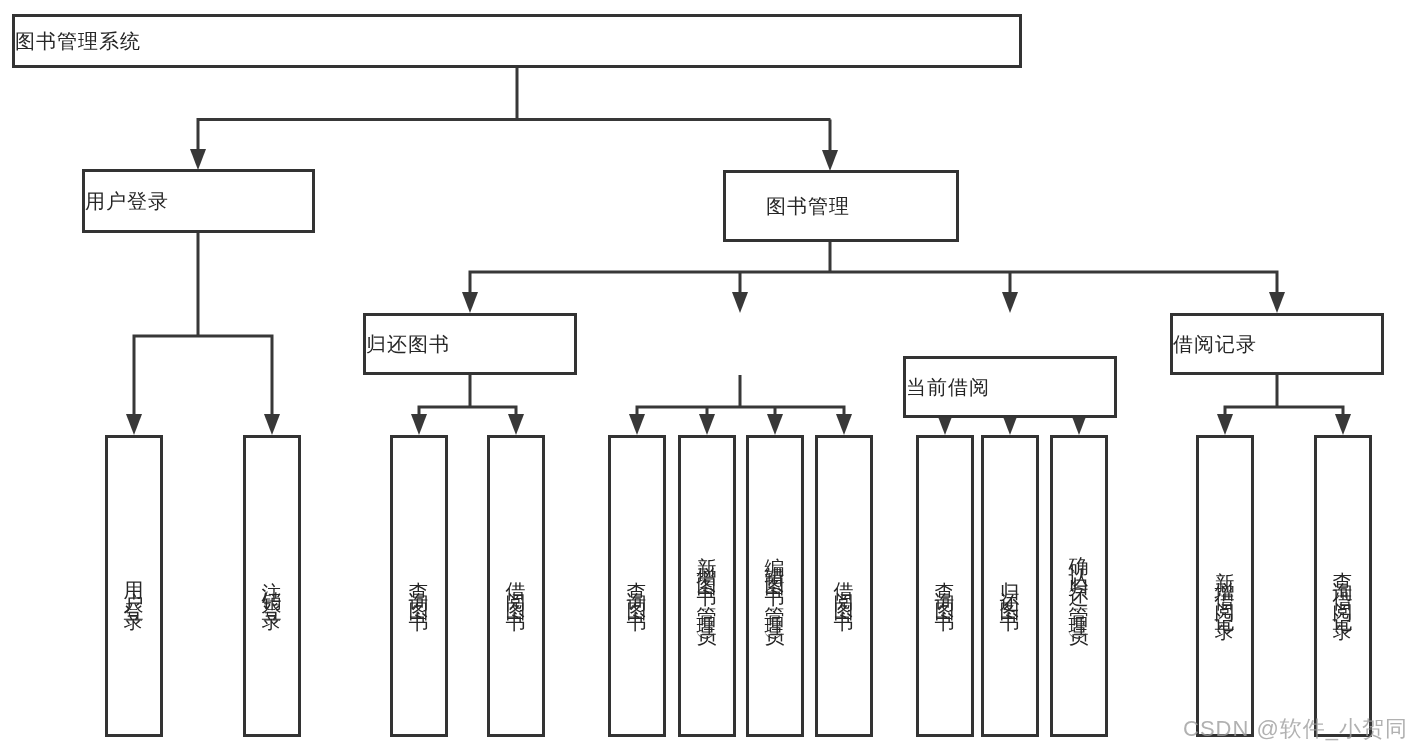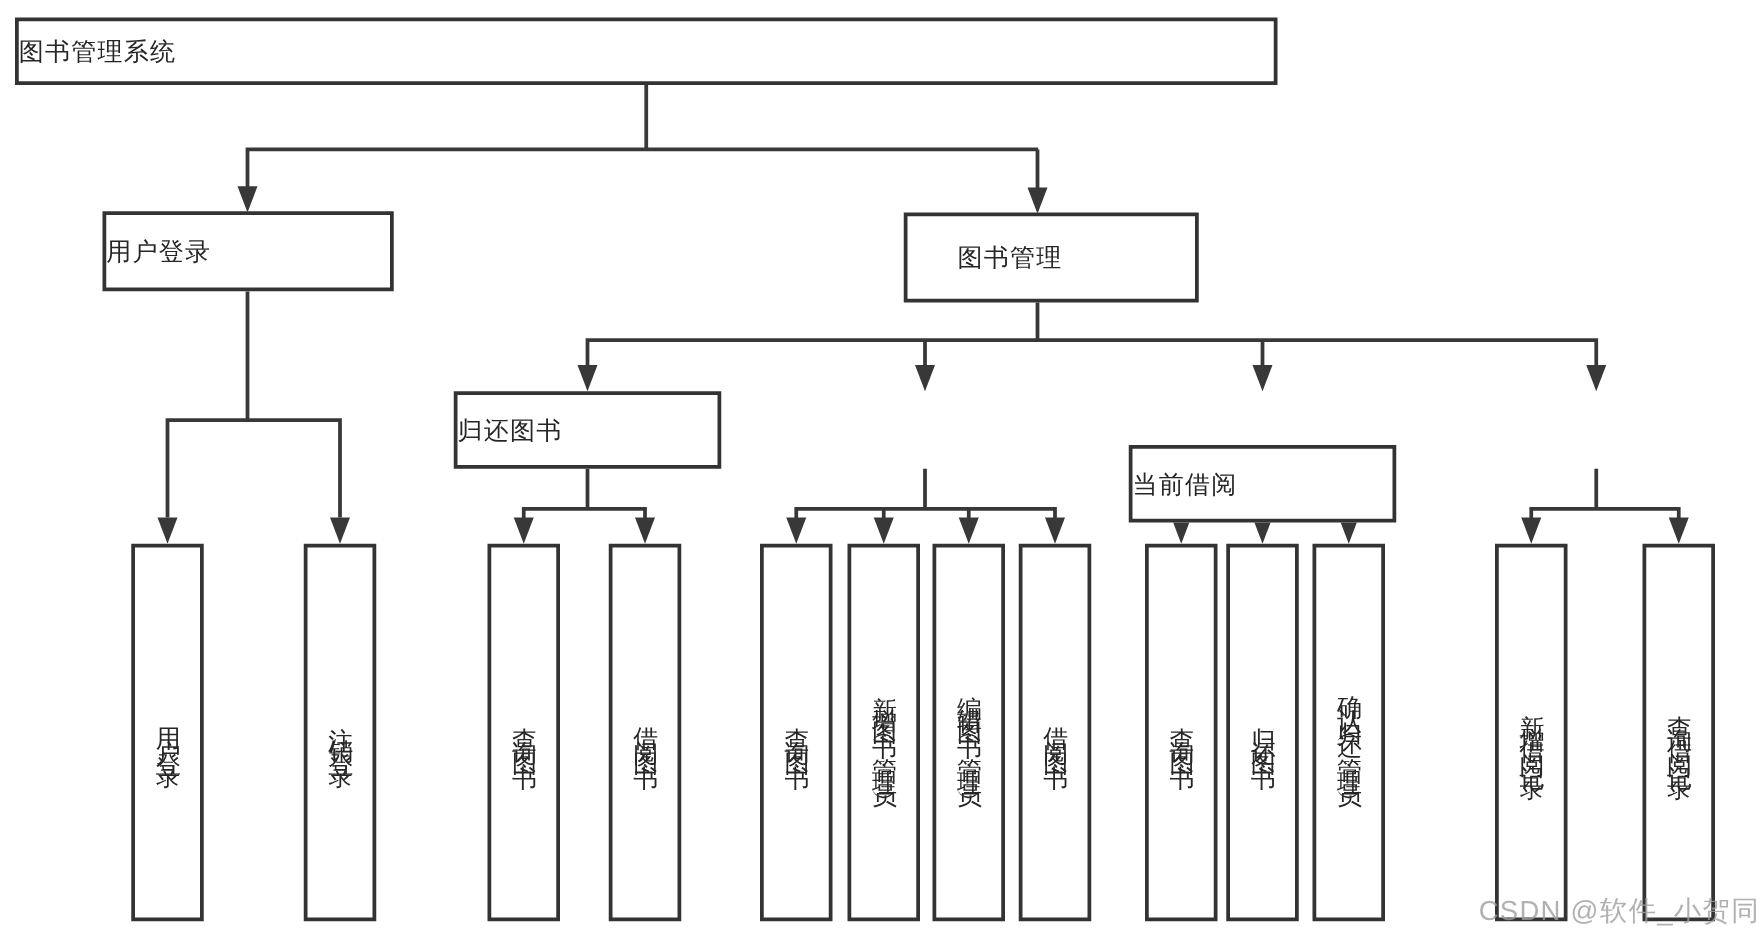--- a/index.html
+++ b/index.html
@@ -105,20 +105,23 @@
   <div class="box" style="left:723px;top:170px;width:236px;height:72px;padding-left:40px;">
     <span>图书管理</span>
   </div>
 
   <div class="box" style="left:363px;top:313px;width:214px;height:62px;">
     <span>归还图书</span>
   </div>
   <div class="box" style="left:903px;top:313px;width:214px;height:62px;margin-top:43px;">
     <span>当前借阅</span>
   </div>
+  <div class="box" style="left:1170px;top:313px;width:214px;height:62px;">
+    <span>借阅记录</span>
+  </div>
 
   <div class="leaf" style="left:105px;">
     <span>用户登录</span>
   </div>
   <div class="leaf" style="left:243px;">
     <span>注销登录</span>
   </div>
 
   <div class="leaf" style="left:390px;">
     <span>查询图书</span>

